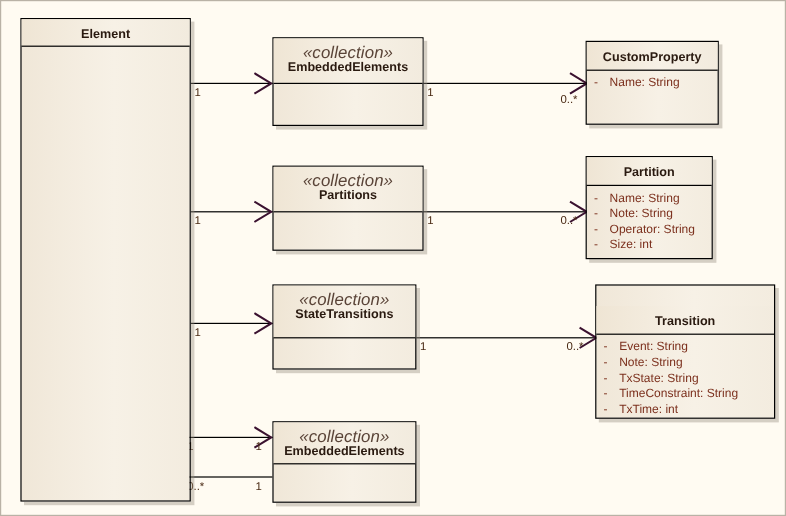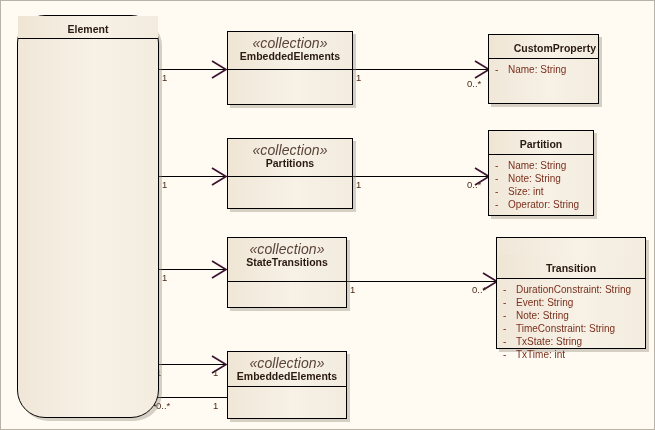--- a/index.html
+++ b/index.html
@@ -144,21 +144,21 @@
 
   <span class="mult" style="left:161px; top:271px;">1</span>
   <span class="mult" style="left:349px; top:283px;">1</span>
   <span class="mult" style="left:471px; top:283px;">0..*</span>
 
   <span class="mult" style="left:155px; top:366px;">1</span>
   <span class="mult" style="left:212px; top:366px;">1</span>
   <span class="mult" style="left:155px; top:399px;">0..*</span>
   <span class="mult" style="left:212px; top:399px;">1</span>
 
-  <div class="uml-box" style="left:16px; top:14px; width:142px; height:403px;border-radius:28px;">
+  <div class="uml-box" style="left:16px; top:14px; width:142px; height:403px;">
     <div class="uml-header" style="height:23px;">
       <span class="cls-name cls-name-solo">Element</span>
     </div>
     <div class="uml-body empty"></div>
   </div>
 
   <div class="uml-box" style="left:226px; top:30px; width:126px; height:74px;">
     <div class="uml-header" style="height:38px;">
       <span class="stereotype">«collection»</span>
       <span class="cls-name">EmbeddedElements</span>
@@ -184,21 +184,21 @@
 
   <div class="uml-box" style="left:226px; top:350px; width:120px; height:68px;">
     <div class="uml-header" style="height:35px;">
       <span class="stereotype">«collection»</span>
       <span class="cls-name">EmbeddedElements</span>
     </div>
     <div class="uml-body empty"></div>
   </div>
 
   <div class="uml-box" style="left:487px; top:33px; width:111px; height:70px;">
-    <div class="uml-header" style="height:24px;text-align:right;">
+    <div class="uml-header" style="height:24px;">
       <span class="cls-name cls-name-solo">CustomProperty</span>
     </div>
     <div class="uml-body">
       <span class="attr">
         <span class="vis">-</span><span>Name:  String</span>
       </span>
     </div>
   </div>
 
   <div class="uml-box" style="left:487px; top:129px; width:106px; height:86px;">
@@ -206,47 +206,44 @@
       <span class="cls-name cls-name-solo">Partition</span>
     </div>
     <div class="uml-body">
       <span class="attr">
         <span class="vis">-</span><span>Name:  String</span>
       </span>
       <span class="attr">
         <span class="vis">-</span><span>Note:  String</span>
       </span>
       <span class="attr">
+        <span class="vis">-</span><span>Operator:  String</span>
+      </span>
+      <span class="attr">
         <span class="vis">-</span><span>Size:  int</span>
-      </span>
-      <span class="attr">
-        <span class="vis">-</span><span>Operator:  String</span>
       </span>
     </div>
   </div>
 
   <div class="uml-box" style="left:495px; top:236px; width:150px; height:112px;">
     <div class="uml-header" style="height:24px;margin-top:17px;">
       <span class="cls-name cls-name-solo">Transition</span>
     </div>
     <div class="uml-body">
       <span class="attr">
-        <span class="vis">-</span><span>DurationConstraint:  String</span>
-      </span>
-      <span class="attr">
         <span class="vis">-</span><span>Event:  String</span>
       </span>
       <span class="attr">
         <span class="vis">-</span><span>Note:  String</span>
       </span>
       <span class="attr">
+        <span class="vis">-</span><span>TxState:  String</span>
+      </span>
+      <span class="attr">
         <span class="vis">-</span><span>TimeConstraint:  String</span>
       </span>
       <span class="attr">
-        <span class="vis">-</span><span>TxState:  String</span>
-      </span>
-      <span class="attr">
         <span class="vis">-</span><span>TxTime:  int</span>
       </span>
     </div>
   </div>
 
 </div>
 
 </body></html>

